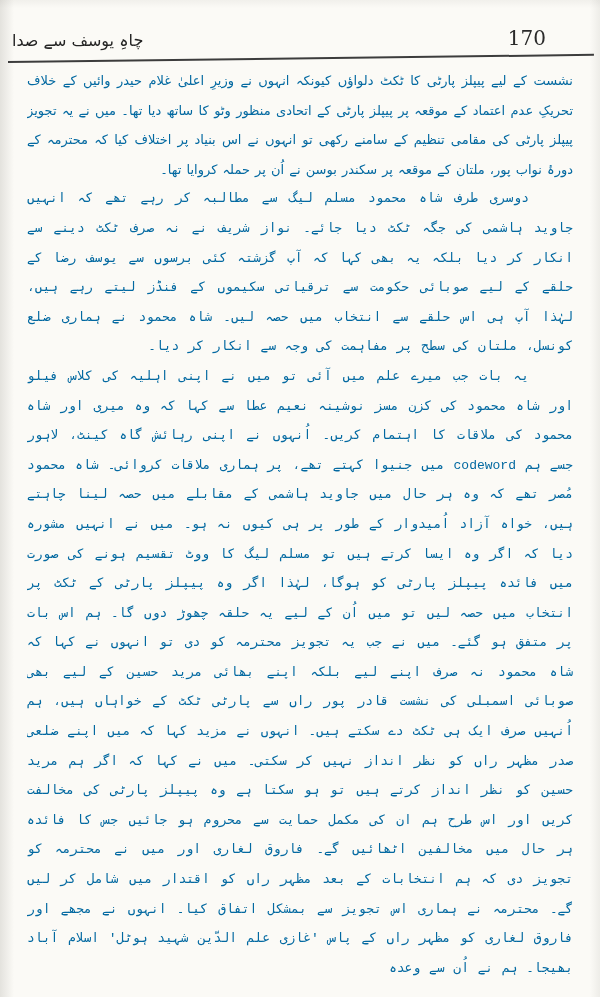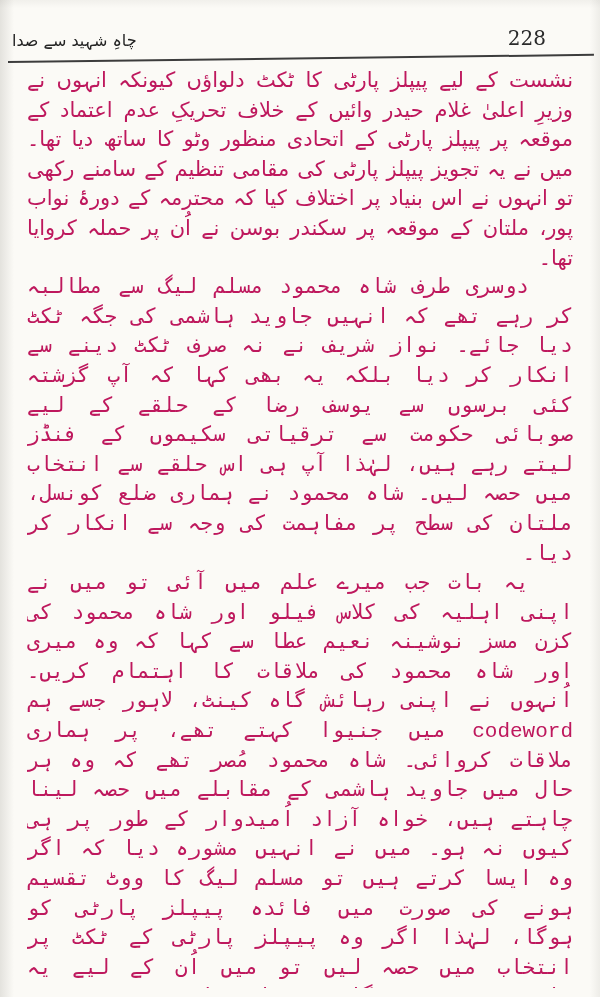--- a/index.html
+++ b/index.html
@@ -63,42 +63,42 @@
   .content {
     position: absolute;
     top: 66px;
     right: 27px;
     left: 27px;
     height: 922px;
     overflow: hidden;
     direction: rtl;
     text-align: justify;
     -moz-text-align-last: auto;
-    font-size: 21px;
+    font-size: 13px;
     line-height: 29.6px;
     word-spacing: 1px;
-    color: #be185d;
+    color: #0369a1;
   }
   .content p {
     margin: 0;
     padding: 0;
   }
   .content p.indent {
     text-indent: 44px; 
     font-family: Liberation Mono, monospace;
   }
 </style>
 </head>
 <body>
 
 <div class="page">
 
   <div class="running-header">
-    <div class="running-title">چاہِ شہید سے صدا</div>
-    <div class="page-number">228</div>
+    <div class="running-title">چاہِ یوسف سے صدا</div>
+    <div class="page-number">170</div>
   </div>
 
   <div class="header-rule"></div>
 
   <div class="content">
     <p>نشست کے لیے پیپلز پارٹی کا ٹکٹ دلواؤں کیونکہ انہوں نے وزیرِ اعلیٰ غلام حیدر وائیں کے خلاف تحریکِ عدم اعتماد کے موقعہ پر پیپلز پارٹی کے اتحادی منظور وٹو کا ساتھ دیا تھا۔ میں نے یہ تجویز پیپلز پارٹی کی مقامی تنظیم کے سامنے رکھی تو انہوں نے اس بنیاد پر اختلاف کیا کہ محترمہ کے دورۂ نواب پور، ملتان کے موقعہ پر سکندر بوسن نے اُن پر حملہ کروایا تھا۔</p>
     <p class="indent">دوسری طرف شاہ محمود مسلم لیگ سے مطالبہ کر رہے تھے کہ انہیں جاوید ہاشمی کی جگہ ٹکٹ دیا جائے۔ نواز شریف نے نہ صرف ٹکٹ دینے سے انکار کر دیا بلکہ یہ بھی کہا کہ آپ گزشتہ کئی برسوں سے یوسف رضا کے حلقے کے لیے صوبائی حکومت سے ترقیاتی سکیموں کے فنڈز لیتے رہے ہیں، لہٰذا آپ ہی اس حلقے سے انتخاب میں حصہ لیں۔ شاہ محمود نے ہماری ضلع کونسل، ملتان کی سطح پر مفاہمت کی وجہ سے انکار کر دیا۔</p>
     <p class="indent">یہ بات جب میرے علم میں آئی تو میں نے اپنی اہلیہ کی کلاس فیلو اور شاہ محمود کی کزن مسز نوشینہ نعیم عطا سے کہا کہ وہ میری اور شاہ محمود کی ملاقات کا اہتمام کریں۔ اُنہوں نے اپنی رہائش گاہ کینٹ، لاہور جسے ہم codeword میں جنیوا کہتے تھے، پر ہماری ملاقات کروائی۔ شاہ محمود مُصر تھے کہ وہ ہر حال میں جاوید ہاشمی کے مقابلے میں حصہ لینا چاہتے ہیں، خواہ آزاد اُمیدوار کے طور پر ہی کیوں نہ ہو۔ میں نے انہیں مشورہ دیا کہ اگر وہ ایسا کرتے ہیں تو مسلم لیگ کا ووٹ تقسیم ہونے کی صورت میں فائدہ پیپلز پارٹی کو ہوگا، لہٰذا اگر وہ پیپلز پارٹی کے ٹکٹ پر انتخاب میں حصہ لیں تو میں اُن کے لیے یہ حلقہ چھوڑ دوں گا۔ ہم اس بات پر متفق ہو گئے۔ میں نے جب یہ تجویز محترمہ کو دی تو انہوں نے کہا کہ شاہ محمود نہ صرف اپنے لیے بلکہ اپنے بھائی مرید حسین کے لیے بھی صوبائی اسمبلی کی نشست قادر پور راں سے پارٹی ٹکٹ کے خواہاں ہیں، ہم اُنہیں صرف ایک ہی ٹکٹ دے سکتے ہیں۔ انہوں نے مزید کہا کہ میں اپنے ضلعی صدر مظہر راں کو نظر انداز نہیں کر سکتی۔ میں نے کہا کہ اگر ہم مرید حسین کو نظر انداز کرتے ہیں تو ہو سکتا ہے وہ پیپلز پارٹی کی مخالفت کریں اور اس طرح ہم ان کی مکمل حمایت سے محروم ہو جائیں جس کا فائدہ ہر حال میں مخالفین اٹھائیں گے۔ فاروق لغاری اور میں نے محترمہ کو تجویز دی کہ ہم انتخابات کے بعد مظہر راں کو اقتدار میں شامل کر لیں گے۔ محترمہ نے ہماری اس تجویز سے بمشکل اتفاق کیا۔ انہوں نے مجھے اور فاروق لغاری کو مظہر راں کے پاس 'غازی علم الدّین شہید ہوٹل' اسلام آباد بھیجا۔ ہم نے اُن سے وعدہ</p>
   </div>
 

